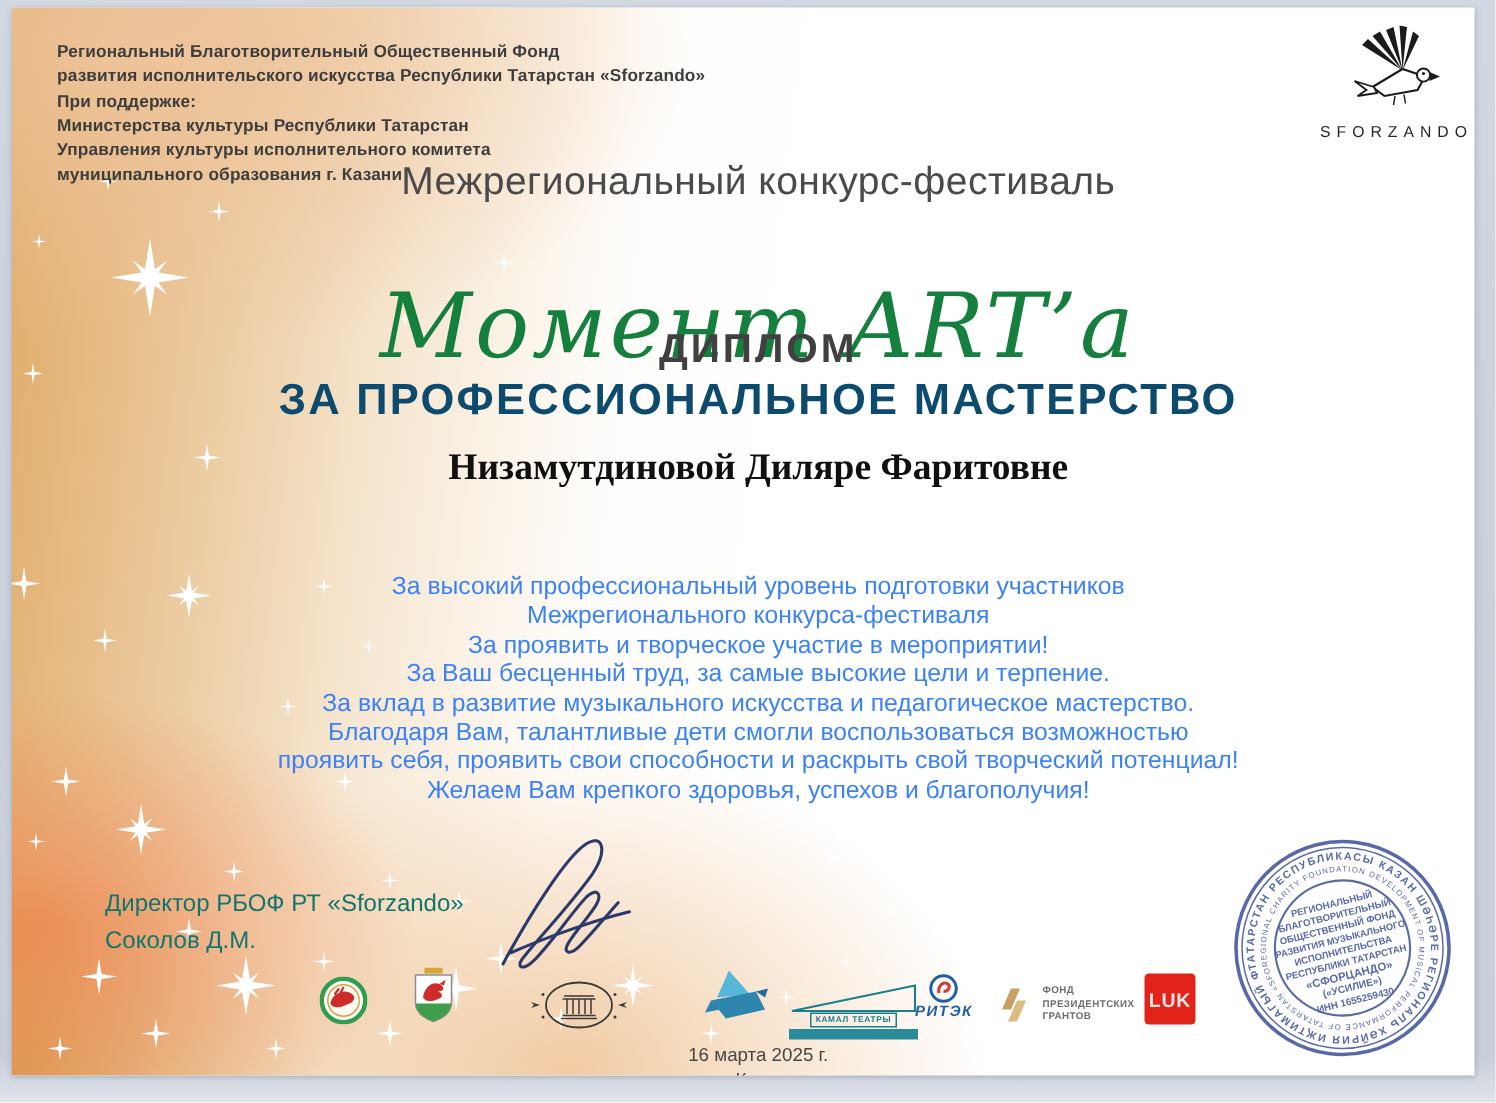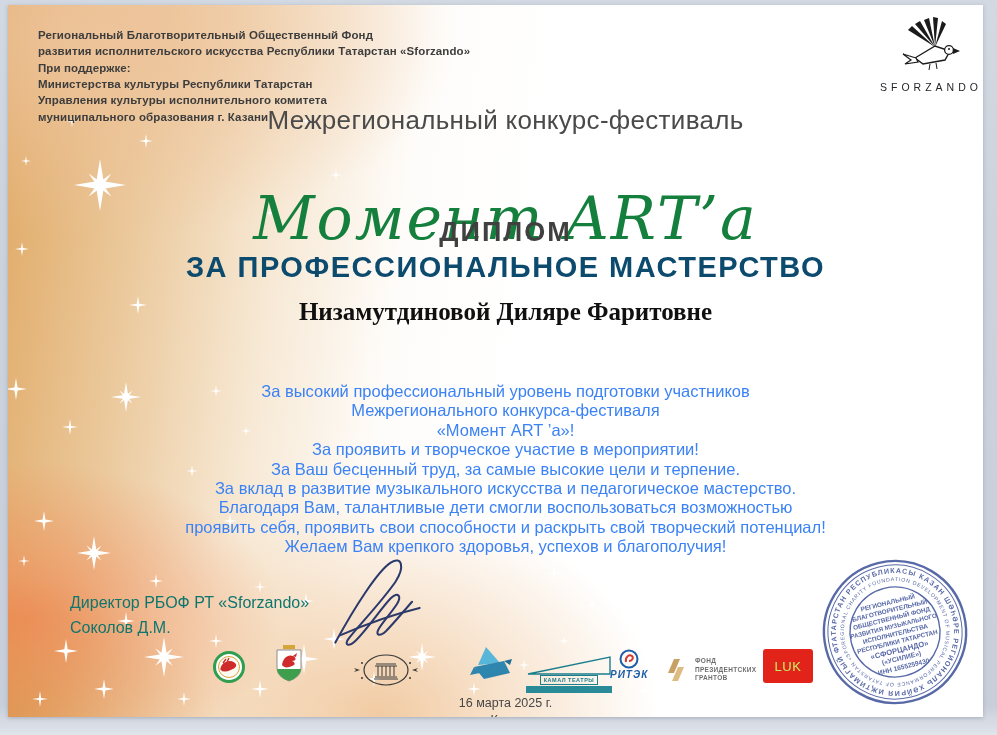--- a/index.html
+++ b/index.html
@@ -44,22 +44,22 @@
   .sig{position:absolute;left:308px;top:548px;width:120px;height:100px;transform:rotate(-6deg);}
   .stamp{position:absolute;left:811px;top:551px;width:152px;height:152px;transform:rotate(-14deg);opacity:.92;}
   .logos{position:absolute;left:0;top:636px;width:830px;height:62px;}
   .plogo{position:absolute;display:flex;flex-direction:column;align-items:center;}
   .kamal-box{border:1px solid #1b7e8c;color:#1b7e8c;font-size:5.5px;font-weight:bold;
     letter-spacing:.5px;padding:1px 3px;white-space:nowrap;}
   .kamal-box2{background:#2a8b98;height:7px;width:100%;margin-top:1px;}
   .ritek-word{color:#1f5fa8;font-weight:bold;font-style:italic;font-size:10px;letter-spacing:1px;}
   .grants{display:flex;align-items:center;gap:5px;}
   .grants-text{font-size:6.5px;line-height:1.35;color:#6e6e6e;font-weight:bold;letter-spacing:.3px;text-align:left;}
-  .luk{width:50px;height:34px;background:#e2231a;border-radius:3px;display:flex;align-items:center;justify-content:center;
-    color:#bef264;font-weight:normal;font-size:13px;letter-spacing:.5px;}
+  .luk{width:34px;height:34px;background:#e2231a;border-radius:3px;display:flex;align-items:center;justify-content:center;
+    color:#e5e5e5;font-weight:bold;font-size:13px;letter-spacing:.5px;}
   .footer{position:absolute;left:55px;right:35px;top:690px;text-align:center;
     font-size:12.5px;line-height:1.35;color:#474747;font-weight:500;}
 </style>
 </head>
 <body>
 
 <div class="cert">
   <div class="cert-bg"></div>
   <div id="sparkles">
       <div class="star" style="left: 66px; top: 154px; width: 52px; height: 52px;"></div>
@@ -146,21 +146,20 @@
   <div class="col h-festival">Межрегиональный конкурс-фестиваль</div>
   <div class="col h-script">Момент ART’а</div>
   <div class="col h-diploma">ДИПЛОМ</div>
   <div class="col h-award">ЗА ПРОФЕССИОНАЛЬНОЕ МАСТЕРСТВО</div>
 
   <div class="col r-name">Низамутдиновой Диляре Фаритовне</div>
 
   <div class="col body-text">
     <div>За высокий профессиональный уровень подготовки участников</div>
     <div>Межрегионального конкурса-фестиваля</div>
-    <div>«Момент ART ’а»!</div>
     <div>За проявить и творческое участие в мероприятии!</div>
     <div>За Ваш бесценный труд, за самые высокие цели и терпение.</div>
     <div>За вклад в развитие музыкального искусства и педагогическое мастерство.</div>
     <div>Благодаря Вам, талантливые дети смогли воспользоваться возможностью</div>
     <div>проявить себя, проявить свои способности и раскрыть свой творческий потенциал!</div>
     <div>Желаем Вам крепкого здоровья, успехов и благополучия!</div>
   </div>
 
   <div class="director">
     <div>Директор РБОФ РТ «Sforzando»</div>

